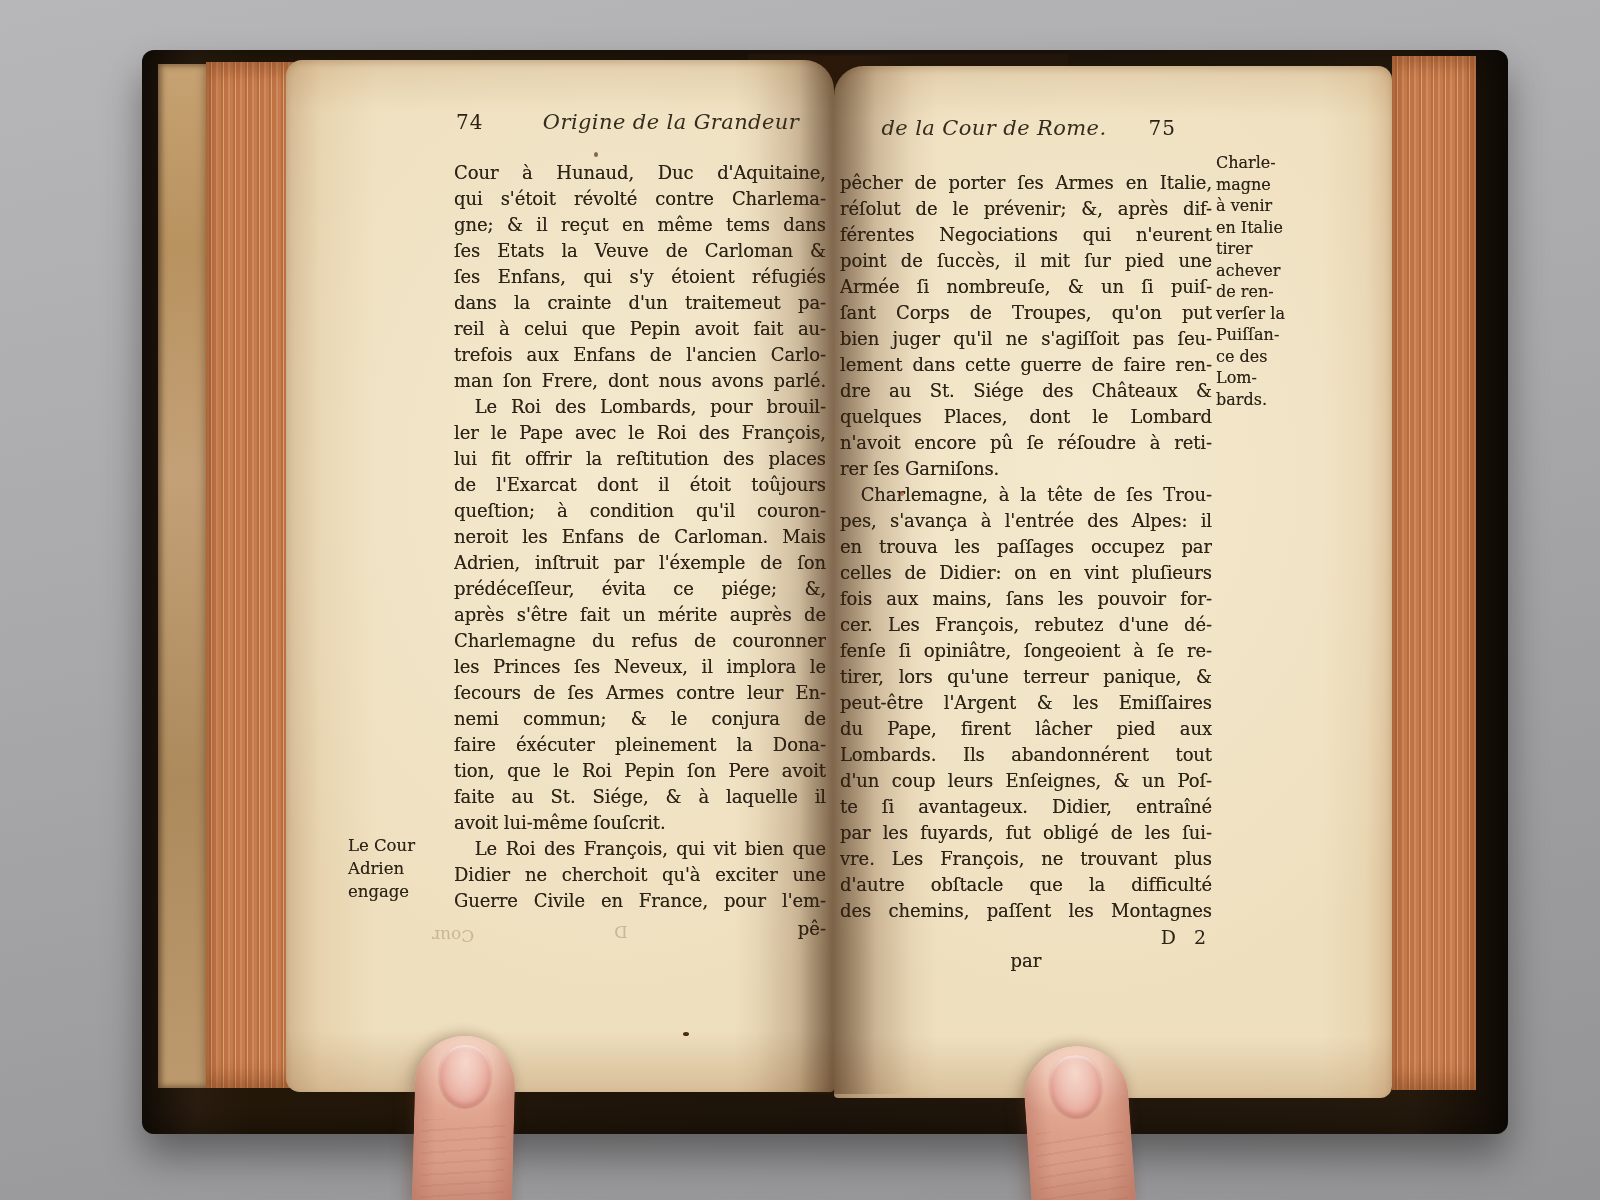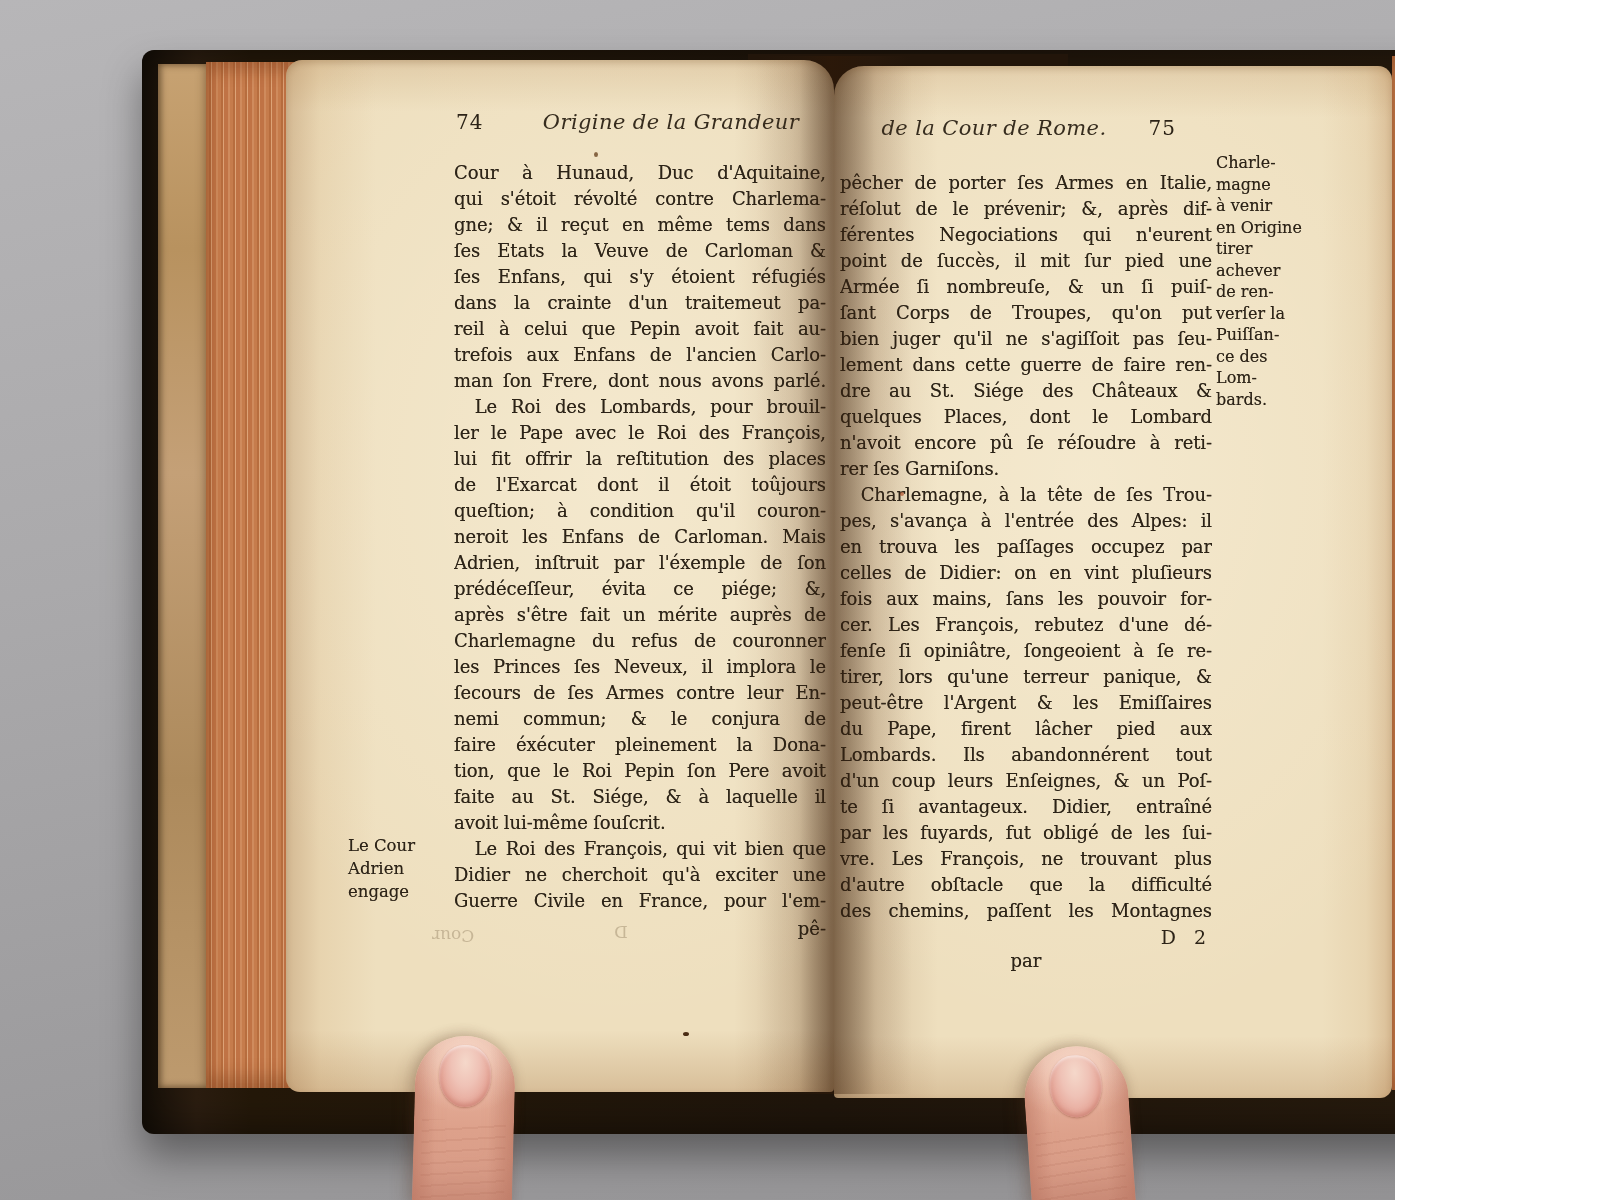--- a/index.html
+++ b/index.html
@@ -1,17 +1,17 @@
 <!DOCTYPE html>
 <html><head>
 <meta charset="utf-8">
 <style>
   html,body{margin:0;padding:0;}
   body{font-family:"DejaVu Serif","Liberation Serif",serif;}
-  #scene{position:relative;width:1395px;height:1200px;overflow:hidden;
+  #scene{position:relative;width:1600px;height:1200px;overflow:hidden;
     background:linear-gradient(168deg,#b7b6b8 0%,#aaa9ab 40%,#9b9a9c 78%,#949395 100%);}
 
   
   .cover{position:absolute;left:142px;top:50px;width:1366px;height:1084px;border-radius:12px;
     background:linear-gradient(90deg,#171008 0%,#2b1d10 4%,#241809 8%,#1f150b 50%,#261a0d 93%,#120c06 100%);
     box-shadow:0 22px 38px rgba(0,0,0,.38), inset 0 0 40px rgba(0,0,0,.5);}
   .edge-tan{position:absolute;left:158px;top:64px;width:50px;height:1024px;
     background:linear-gradient(180deg,#c7a272 0%,#b8925f 18%,#c4a077 40%,#ad8a5c 70%,#bd9a6e 100%);
     box-shadow:inset -4px 0 8px rgba(90,60,30,.45), inset 3px 0 6px rgba(40,25,10,.5);}
   .edge-red{position:absolute;top:62px;width:92px;height:1026px;
@@ -189,21 +189,21 @@
         <div class="line">te ſi avantageux. Didier, entraîné</div>
         <div class="line">par les fuyards, fut obligé de les ſui-</div>
         <div class="line">vre. Les François, ne trouvant plus</div>
         <div class="line">d'autre obſtacle que la difficulté</div>
         <div class="line">des chemins, paſſent les Montagnes</div>
       </div>
     <div class="margin-note">
         <div>Charle-</div>
         <div>magne</div>
         <div>à venir</div>
-        <div>en Origine</div>
+        <div>en Italie</div>
         <div>tirer</div>
         <div>achever</div>
         <div>de ren-</div>
         <div>verſer la</div>
         <div>Puiſſan-</div>
         <div>ce des</div>
         <div>Lom-</div>
         <div>bards.</div>
       </div>
     <div class="signature">D 2</div>

